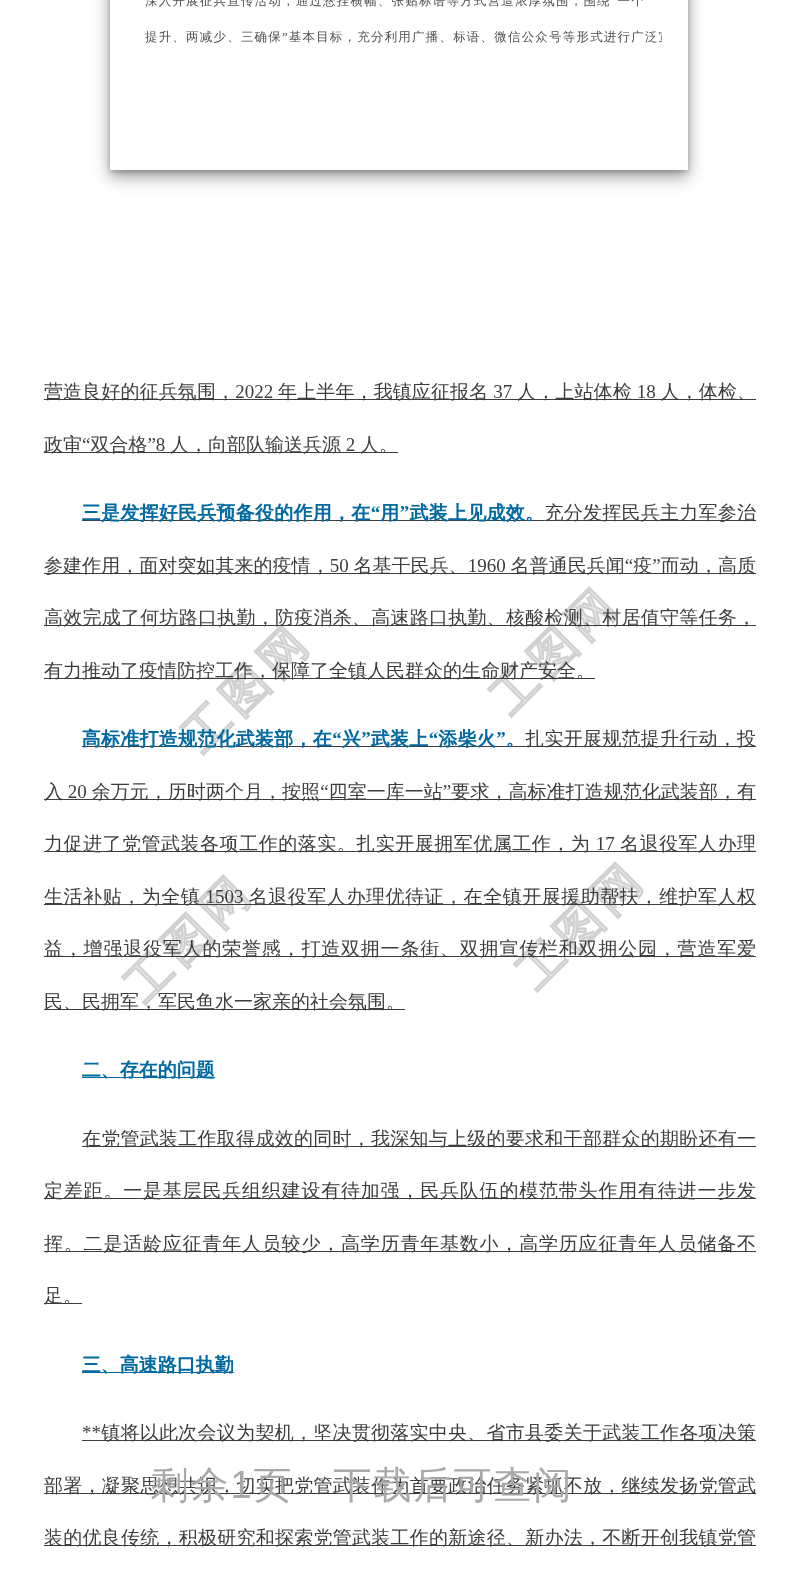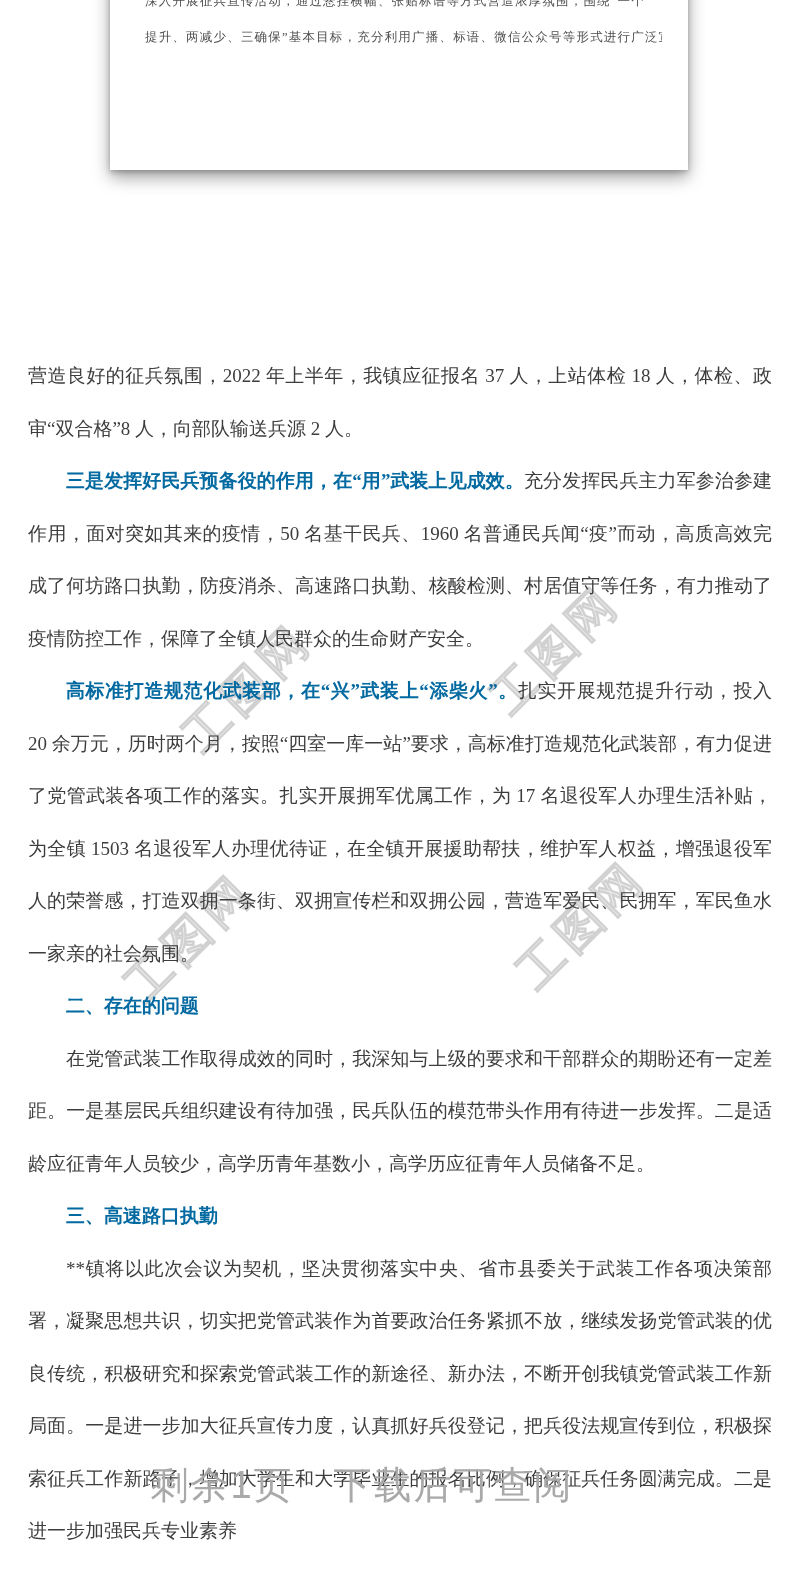--- a/index.html
+++ b/index.html
@@ -64,23 +64,24 @@
     position: absolute;
     left: 28px;
     top: 350px;
     width: 744px;
     font-size: 19px;
     line-height: 52.5px;
     color: #3d3d3d;
     text-align: justify;
   }
   .doc p {
-    margin: 0;
+    margin: 16px;
     padding: 0;
     text-indent: 2em;
+    text-decoration: underline;
   }
   .doc p.no-indent { text-indent: 0; }
   .doc strong, .doc p.bold {
     font-weight: bold;
     color: #0369a1;
   }
 
   
   .footer-note {
     position: absolute;

